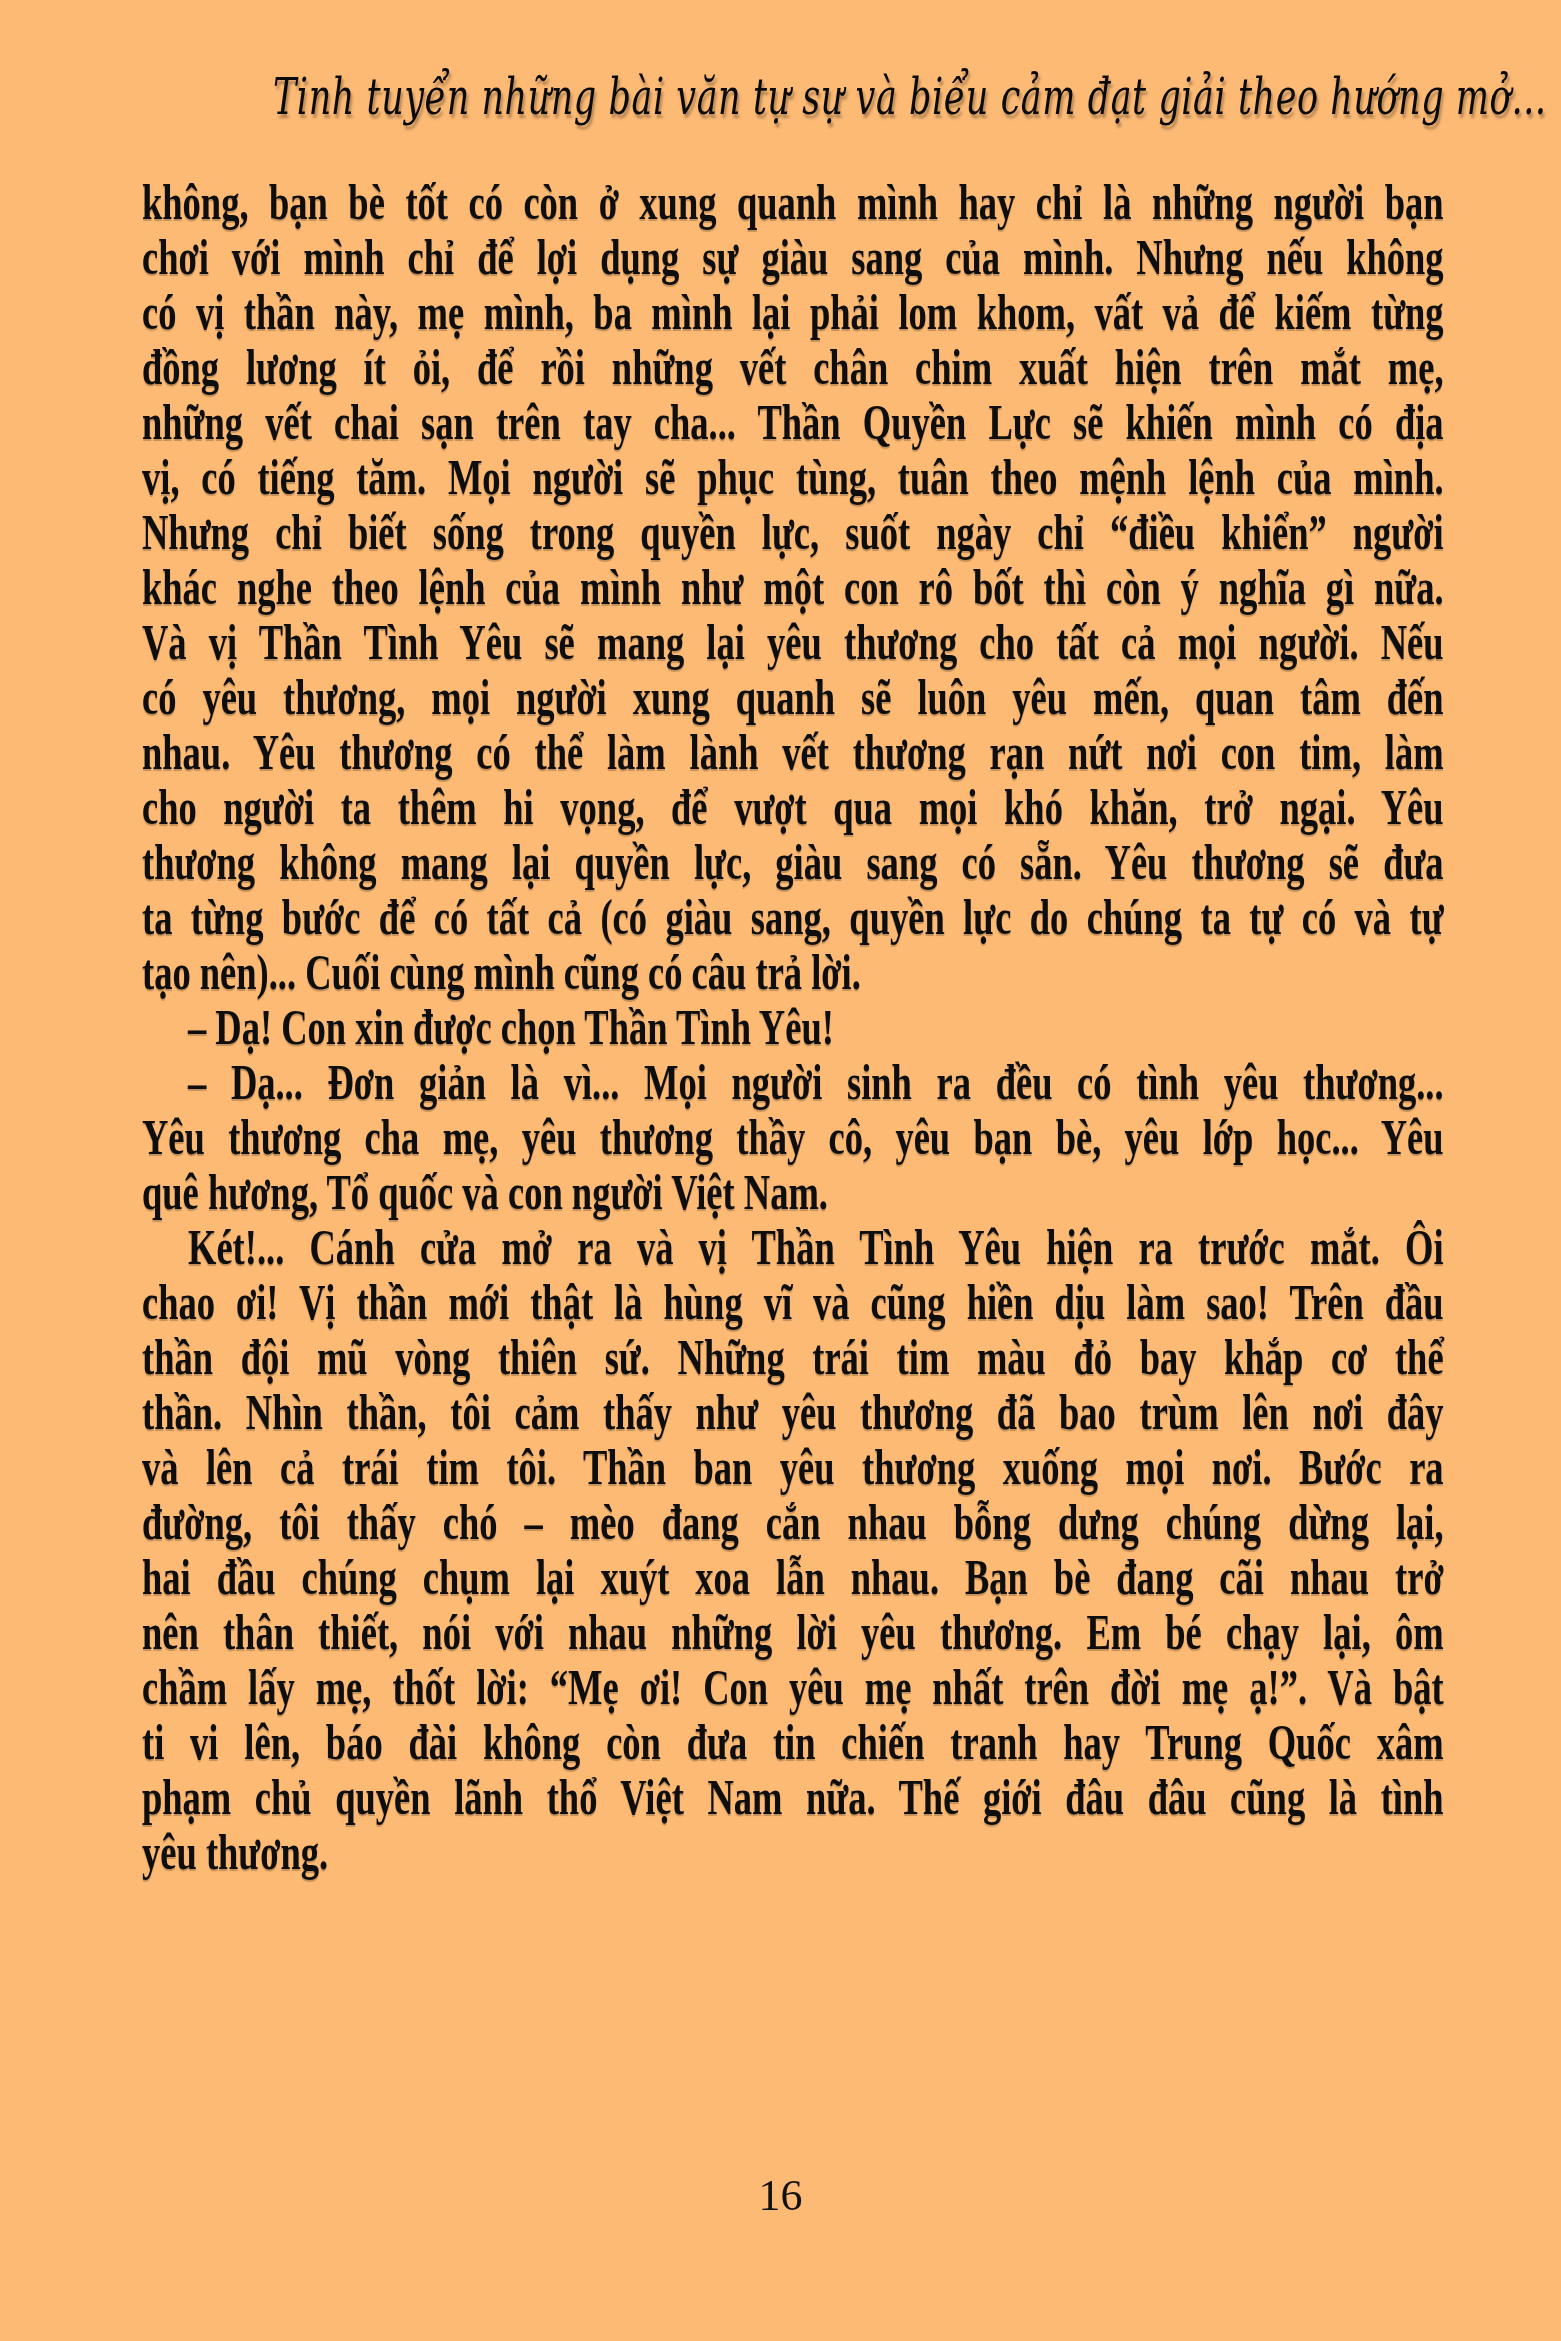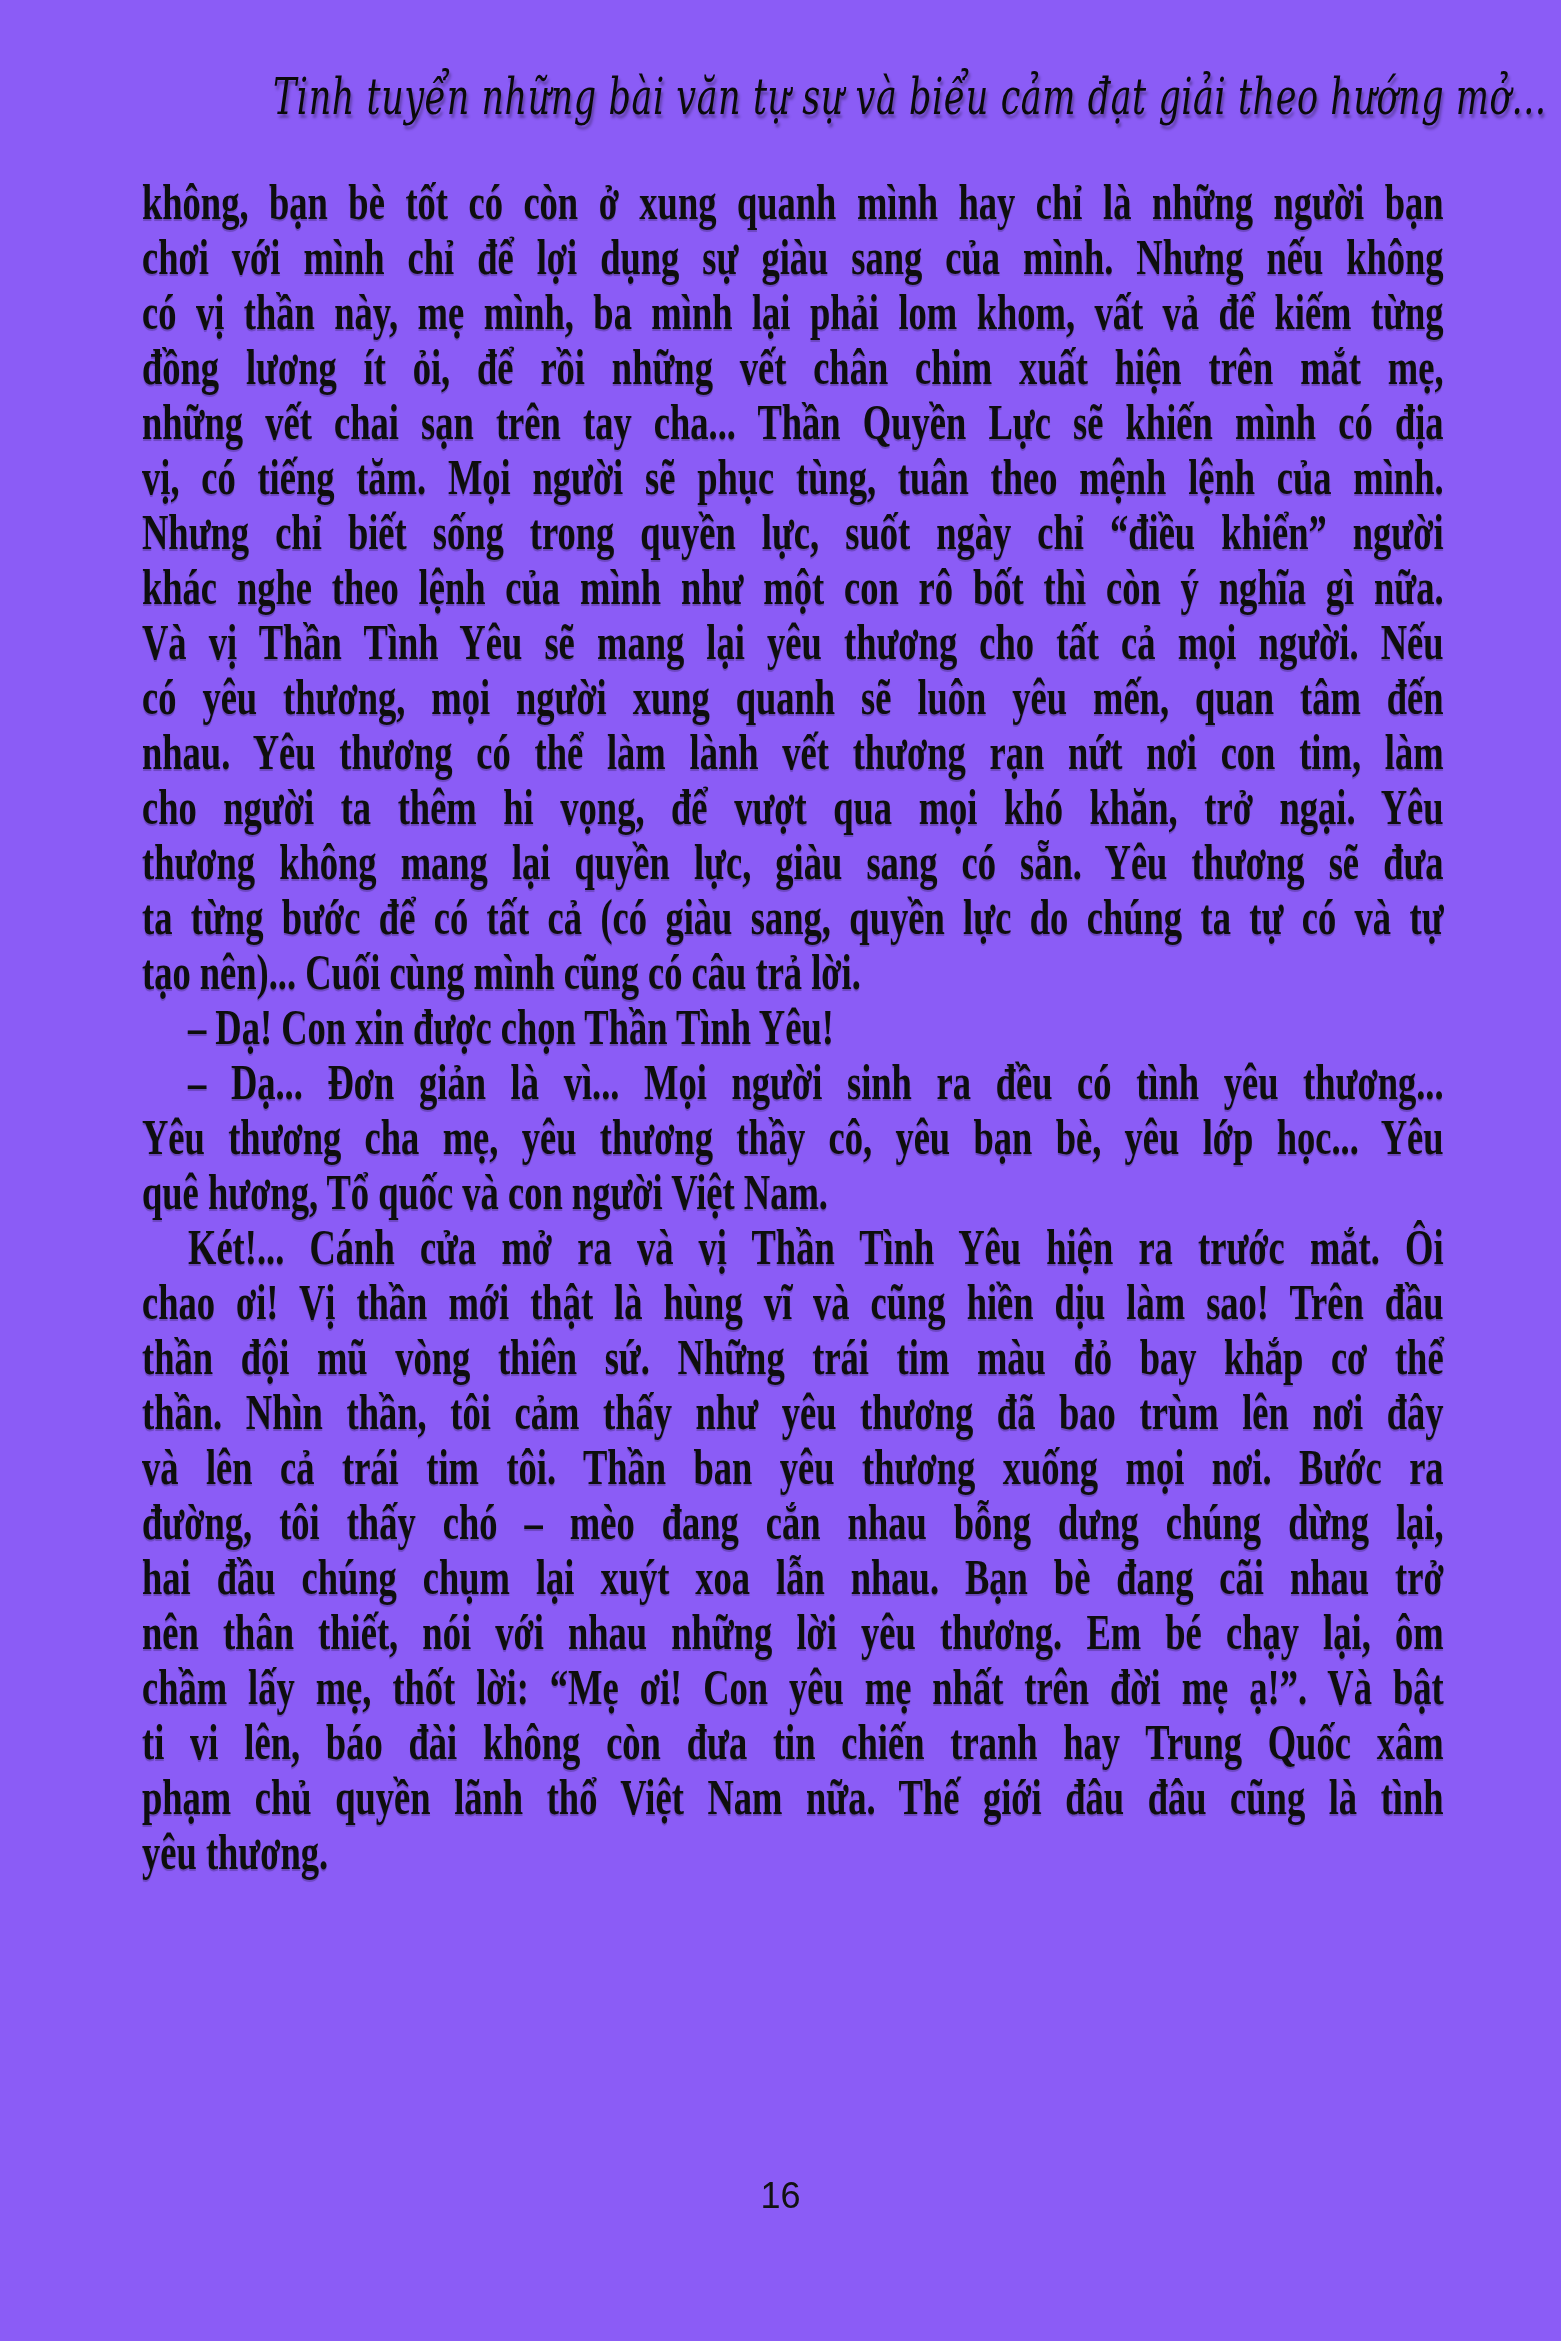--- a/index.html
+++ b/index.html
@@ -4,21 +4,21 @@
 <style>
   html, body {
     margin: 0;
     padding: 0;
     background: #ffffff;
   }
   .page {
     position: relative;
     width: 1561px;
     height: 2342px;
-    background: #8b5cf6;
+    background: #fdba74;
     overflow: hidden;
     color: #111111;
   }
   
   .running-head {
     position: absolute;
     top: 56px;
     left: 0;
     width: 1561px;
     text-align: center;
@@ -66,22 +66,22 @@
   .line.first-indent { text-indent: 63px; }
   
   .page-footer {
     position: absolute;
     top: 2173px;
     left: 0;
     width: 1561px;
     text-align: center;
   }
   .page-number {
-    font-family: Liberation Sans, sans-serif;
-    font-size: 36px;
+    font-family: Liberation Serif, serif;
+    font-size: 44px;
     line-height: 46px;
     color: #121212;
   }
 </style>
 </head>
 <body>
 
 <div class="page">
 
   <header class="running-head">

